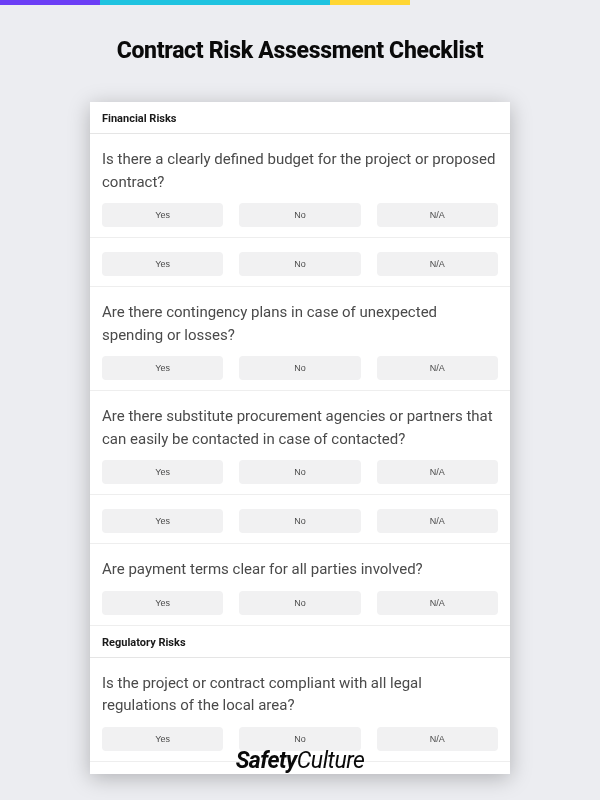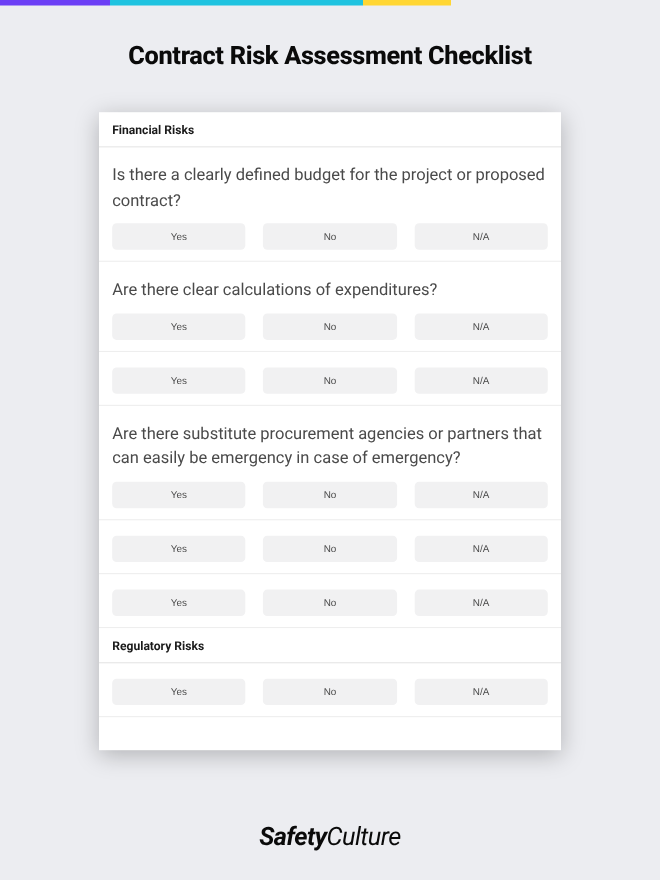--- a/index.html
+++ b/index.html
@@ -25,21 +25,21 @@
     }
     .header h1 {
       font-size: 23px;
       font-weight: 800;
       color: #0a0a0a;
       letter-spacing: -0.3px;
     }
     .checklist-container {
       margin: 18px auto 0;
       width: 420px;
-      height: 580px;
+      height: 672px;
       background: #fff;
       box-shadow: 0 4px 20px rgba(0,0,0,0.25);
       overflow: hidden;
     }
     .section-title {
       font-size: 11px;
       font-weight: 700;
       color: #1a1a1a;
       padding: 10px 12px 8px;
       border-bottom: 1px solid #e5e5e5;
@@ -108,64 +108,66 @@
   <div class="question-block">
     <div class="question-text">Is there a clearly defined budget for the project or proposed contract?</div>
     <div class="options-row">
       <button class="option-btn">Yes</button>
       <button class="option-btn">No</button>
       <button class="option-btn">N/A</button>
     </div>
   </div>
 
   <div class="question-block">
-    <div class="question-text">Are there clear calculations of expenditures?</div>
+    <div class="options-row">
+      <button class="option-btn">Yes</button>
+      <button class="option-btn">No</button>
+      <button class="option-btn">N/A</button>
+    </div>
+  </div>
+
+  <div class="question-block">
+    <div class="question-text">Are there contingency plans in case of unexpected spending or losses?</div>
+    <div class="options-row">
+      <button class="option-btn">Yes</button>
+      <button class="option-btn">No</button>
+      <button class="option-btn">N/A</button>
+    </div>
+  </div>
+
+  <div class="question-block">
+    <div class="question-text">Are there substitute procurement agencies or partners that can easily be contacted in case of contacted?</div>
     <div class="options-row">
       <button class="option-btn">Yes</button>
       <button class="option-btn">No</button>
       <button class="option-btn">N/A</button>
     </div>
   </div>
 
   <div class="question-block">
     <div class="options-row">
       <button class="option-btn">Yes</button>
       <button class="option-btn">No</button>
       <button class="option-btn">N/A</button>
     </div>
   </div>
 
   <div class="question-block">
-    <div class="question-text">Are there substitute procurement agencies or partners that can easily be emergency in case of emergency?</div>
-    <div class="options-row">
-      <button class="option-btn">Yes</button>
-      <button class="option-btn">No</button>
-      <button class="option-btn">N/A</button>
-    </div>
-  </div>
-
-  <div class="question-block">
-    <div class="options-row">
-      <button class="option-btn">Yes</button>
-      <button class="option-btn">No</button>
-      <button class="option-btn">N/A</button>
-    </div>
-  </div>
-
-  <div class="question-block">
+    <div class="question-text">Are payment terms clear for all parties involved?</div>
     <div class="options-row">
       <button class="option-btn">Yes</button>
       <button class="option-btn">No</button>
       <button class="option-btn">N/A</button>
     </div>
   </div>
 
   <div class="section-title">Regulatory Risks</div>
 
   <div class="question-block">
+    <div class="question-text">Is the project or contract compliant with all legal regulations of the local area?</div>
     <div class="options-row">
       <button class="option-btn">Yes</button>
       <button class="option-btn">No</button>
       <button class="option-btn">N/A</button>
     </div>
   </div>
 
 </div>
 
 <div class="footer">

